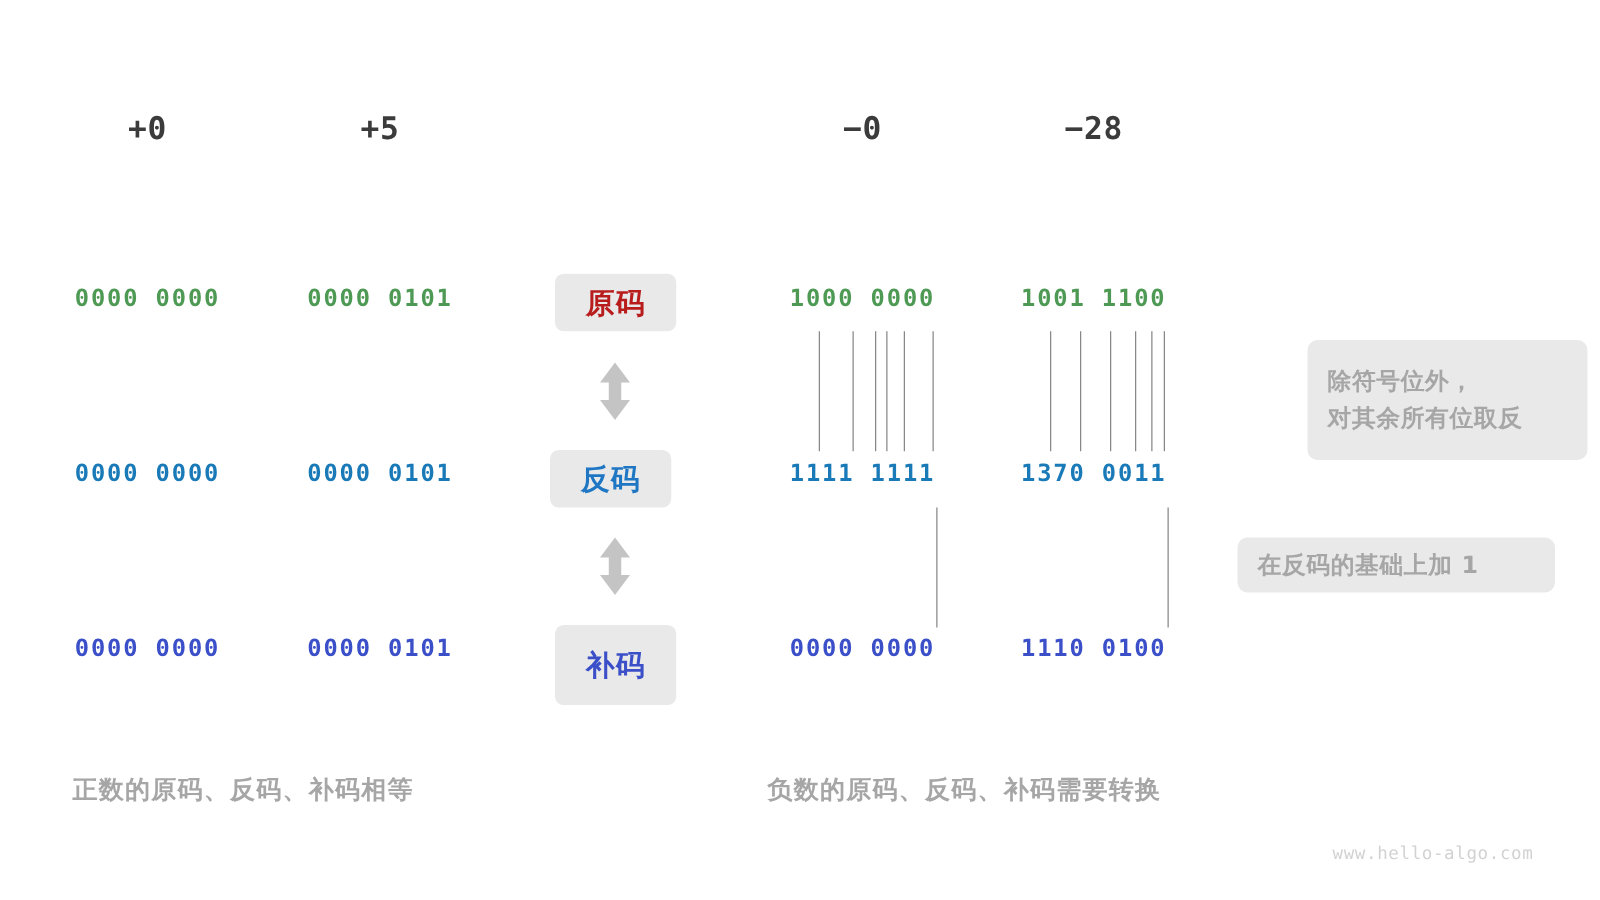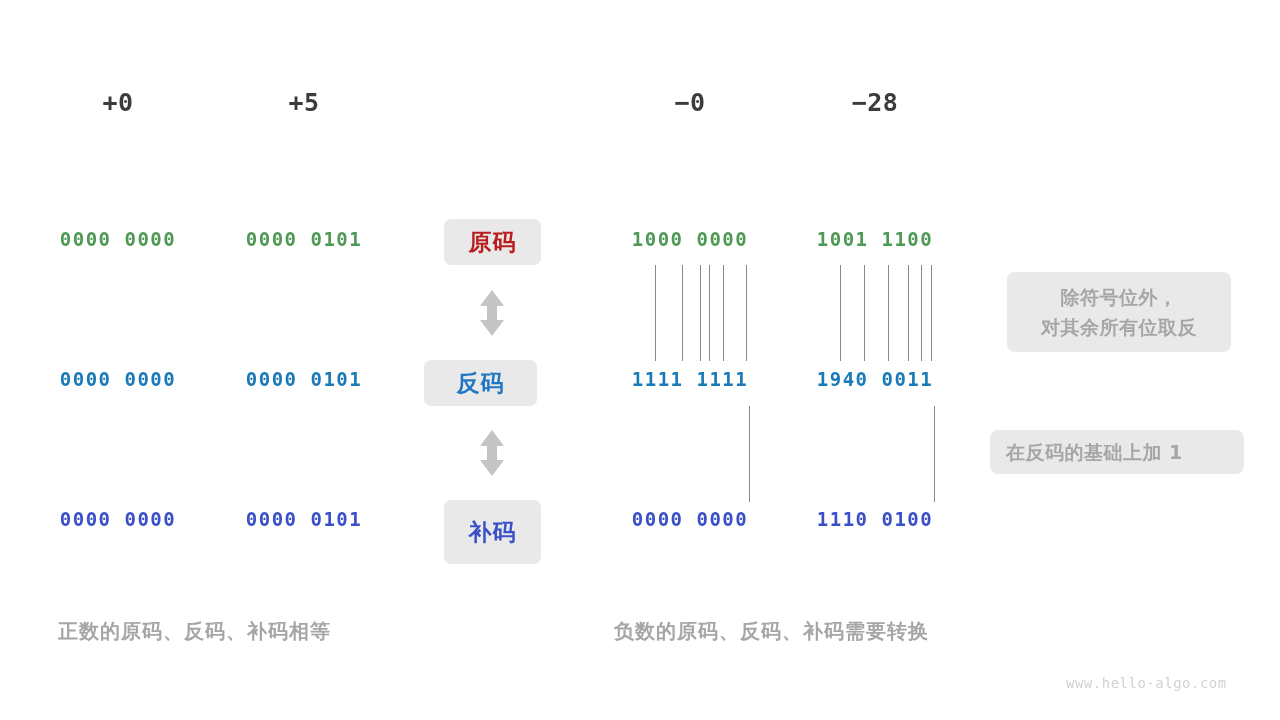--- a/index.html
+++ b/index.html
@@ -155,25 +155,25 @@
   <div class="vline" style="left:888px;  top:265px; height:96px;"></div>
   <div class="vline" style="left:921px;  top:265px; height:96px;"></div>
   <div class="vline" style="left:897px;  top:265px; height:0px;"></div>
   <div class="vline" style="left:908px;  top:265px; height:96px;"></div>
   <div class="vline" style="left:931px;  top:265px; height:96px;"></div>
 
   <div class="abs bits c-blue" style="left:38px; top:368px; width:160px;">0000 0000</div>
 
   <div class="abs bits c-blue" style="left:224px; top:368px; width:160px;">0000 0101</div>
 
-  <div class="abs pill pill-blue" style="left:424px; top:360px; width:113px; height:46px;">反码</div>
+  <div class="abs pill pill-blue" style="left:440px; top:360px; width:97px; height:46px;">反码</div>
 
   <div class="abs bits c-blue" style="left:610px; top:368px; width:160px;">1111 1111</div>
 
-  <div class="abs bits c-blue" style="left:795px; top:368px; width:160px;">1940 0011</div>
+  <div class="abs bits c-blue" style="left:795px; top:368px; width:160px;">1370 0011</div>
 
   <div class="vline" style="left:749px; top:406px; height:96px;"></div>
   <div class="vline" style="left:934px; top:406px; height:96px;"></div>
 
   <div class="abs bits c-indigo" style="left:38px; top:508px; width:160px;">0000 0000</div>
 
   <div class="abs bits c-indigo" style="left:224px; top:508px; width:160px;">0000 0101</div>
 
   <div class="abs pill pill-indigo" style="left:444px; top:500px; width:97px; height:64px;">补码</div>
 
@@ -186,21 +186,21 @@
       <path d="M15 2 L27 18 L20 18 L20 32 L27 32 L15 48 L3 32 L10 32 L10 18 L3 18 Z" fill="#c4c4c4"></path>
     </svg>
   </div>
 
   <div class="abs" style="left:477px; top:428px;">
     <svg class="updown" viewBox="0 0 30 50" xmlns="http://www.w3.org/2000/svg" aria-hidden="true">
       <path d="M15 2 L27 18 L20 18 L20 32 L27 32 L15 48 L3 32 L10 32 L10 18 L3 18 Z" fill="#c4c4c4"></path>
     </svg>
   </div>
 
-  <div class="abs note" style="left:1007px; top:272px; width:224px; height:80px;align-items:center;">
+  <div class="abs note" style="left:1046px; top:272px; width:224px; height:96px;">
     <span>除符号位外，</span>
     <span>对其余所有位取反</span>
   </div>
 
   <div class="abs note" style="left:990px; top:430px; width:254px; height:44px; padding-top:4px; padding-bottom:4px;">
     <span>在反码的基础上加 1</span>
   </div>
 
   <div class="abs caption" style="left:58px; top:618px;font-family:Liberation Serif, serif;">正数的原码、反码、补码相等</div>
 

